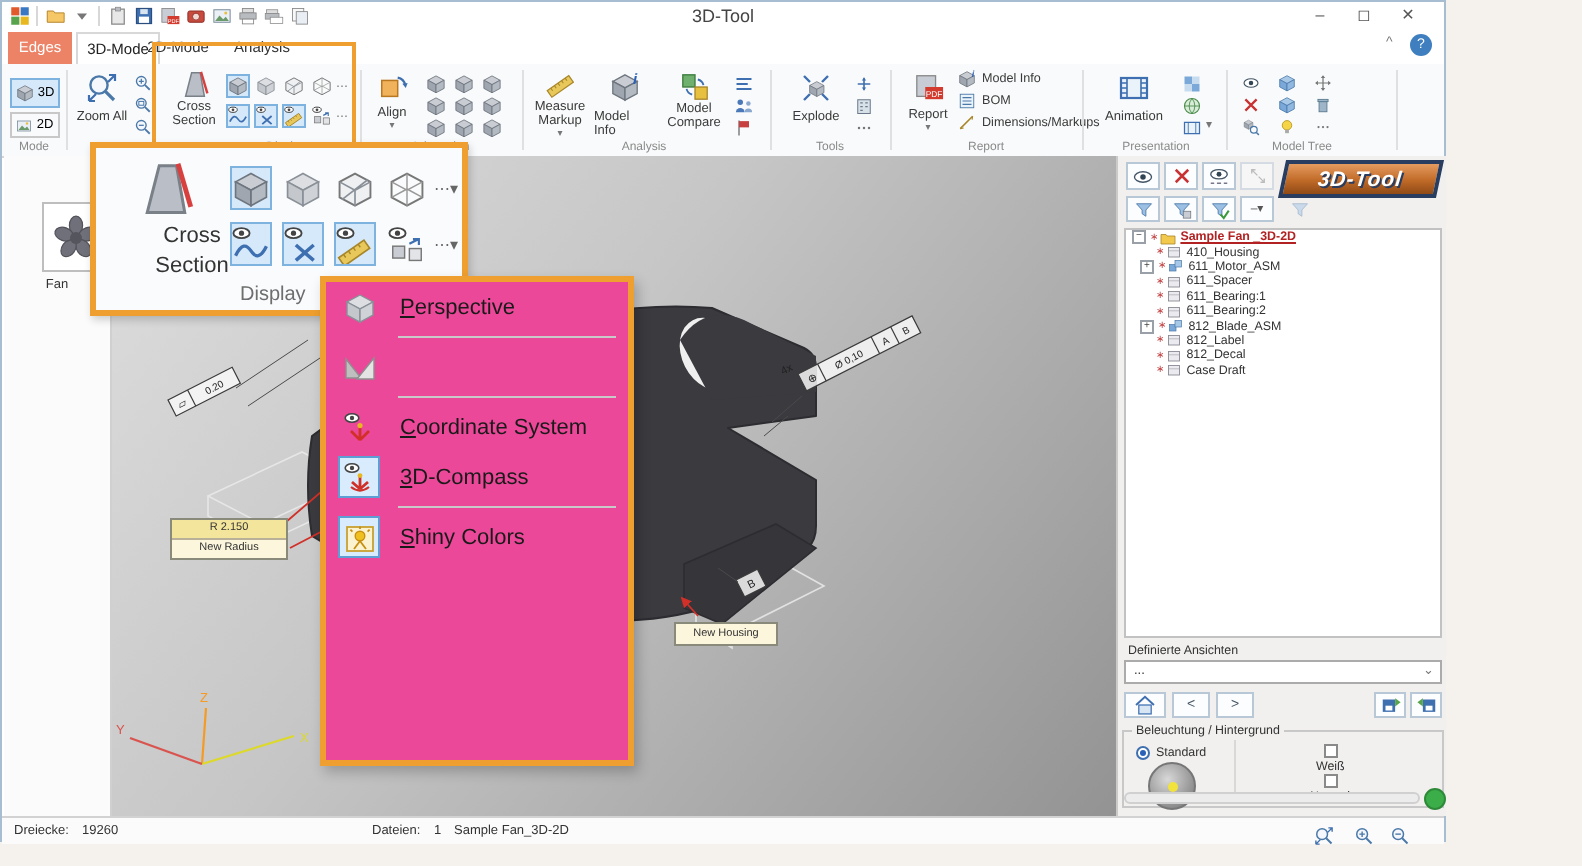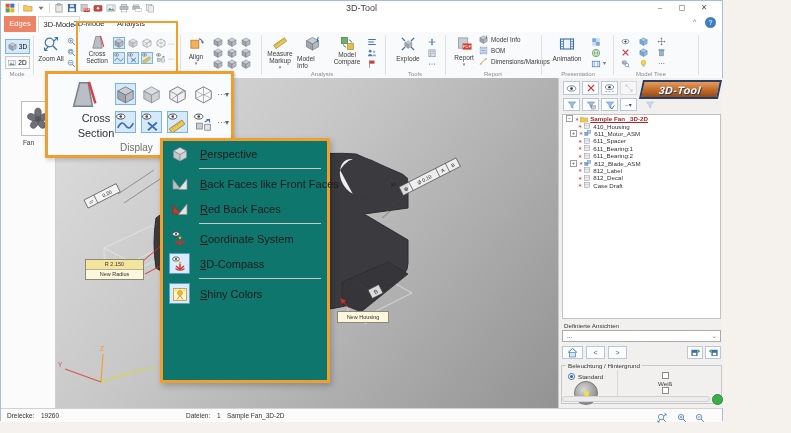--- a/index.html
+++ b/index.html
@@ -42,21 +42,21 @@
   .note .r2{background:#FBF6DC;display:block;}
   .note.single{background:#FBF6DC;line-height:11px;}
   
   .callout{left:45px;top:71px;width:189px;height:87px;background:#FAFBFC;
            border:3px solid var(--accent);box-sizing:border-box;z-index:50;box-shadow:1px 2px 4px rgba(0,0,0,.18);}
   .co-btn{position:absolute;width:21px;height:22px;box-sizing:border-box;border:1px solid transparent;
           display:flex;align-items:center;justify-content:center;}
   .co-btn.sel{background:var(--sel-bg);border-color:var(--sel-border);}
   .co-text{position:absolute;font-size:11px;color:#333;text-align:center;}
   
-  .menu{left:160px;top:138px;width:170px;height:245px;background:#0f766e;
+  .menu{left:160px;top:138px;width:157px;height:245px;background:#ec4899;
         border:3px solid var(--accent);box-sizing:border-box;z-index:60;box-shadow:2px 3px 6px rgba(0,0,0,.22);}
   .menu-item{height:25px;display:flex;align-items:center;position:relative;cursor:default;}
   .menu-item .ibox{width:21px;height:21px;margin-left:6px;display:flex;align-items:center;justify-content:center;
                    box-sizing:border-box;border:1.5px solid transparent;flex:none;}
   .menu-item .ibox.sel{background:#D9ECFD;border-color:#5D9FD4;}
   .menu-item .lab{margin-left:10px;font-size:11px;color:#1A1A1A;white-space:nowrap;}
   .menu-sep{height:5px;position:relative;}
   .menu-sep::after{content:"";position:absolute;left:36px;right:6px;top:2px;height:1px;background:#C9C9C9;}
   
   .rpanel{left:557px;top:77px;width:165px;height:330px;background:#F1F0EF;border-left:1px solid #CACACA;box-sizing:border-box;}
@@ -1125,30 +1125,20 @@
       <span class="lab"><u>P</u>erspective</span>
     </div>
     <div class="menu-sep"></div>
     <div class="menu-item">
       <div class="ibox">
         <svg width="16" height="16" viewBox="0 0 16 16" xmlns="http://www.w3.org/2000/svg" style="display:block">
           <polygon points="1,13 8.5,13 1,3.5" fill="#BFBFBF" stroke="#8E8E8E" stroke-width=".7"></polygon>
           <polygon points="6.5,13.5 15,13.5 15,3" fill="#E4E4E4" stroke="#8E8E8E" stroke-width=".7"></polygon>
         </svg>
       </div>
-      <span class="lab"><u>B</u>ack Faces like Front Faces</span>
-    </div>
-    <div class="menu-item">
-      <div class="ibox">
-        <svg width="16" height="16" viewBox="0 0 16 16" xmlns="http://www.w3.org/2000/svg" style="display:block">
-          <polygon points="1,13 8.5,13 1,3.5" fill="#C03A30" stroke="#8E2E26" stroke-width=".7"></polygon>
-          <polygon points="6.5,13.5 15,13.5 15,3" fill="#E4E4E4" stroke="#8E8E8E" stroke-width=".7"></polygon>
-        </svg>
-      </div>
-      <span class="lab"><u>R</u>ed Back Faces</span>
     </div>
     <div class="menu-sep"></div>
     <div class="menu-item">
       <div class="ibox">
         <svg width="16" height="16" viewBox="0 0 16 16" xmlns="http://www.w3.org/2000/svg" style="display:block">
           <ellipse cx="4" cy="3" rx="3.4" ry="2.1" fill="#fff" stroke="#444" stroke-width=".8"></ellipse>
           <circle cx="4" cy="3" r="1.1" fill="#444"></circle>
           <path d="M8,14 L8,7.5 M8,14 L3.5,9.5 M8,14 L12.5,9.5" stroke="#D03028" stroke-width="1.4" fill="none"></path>
           <circle cx="8" cy="6.8" r="1.3" fill="#E8B820"></circle>
         </svg>

